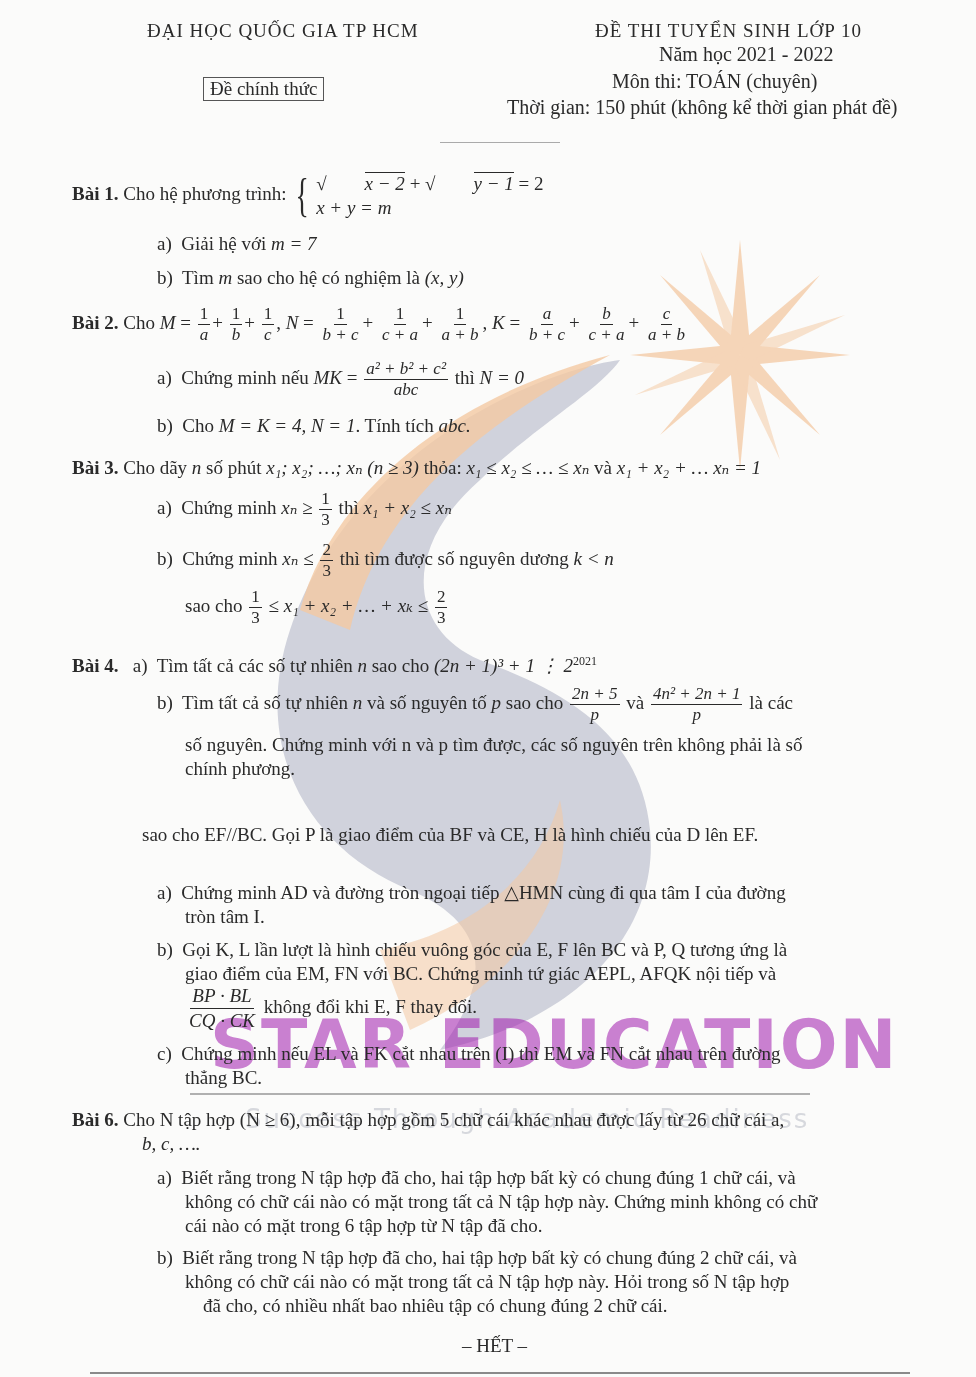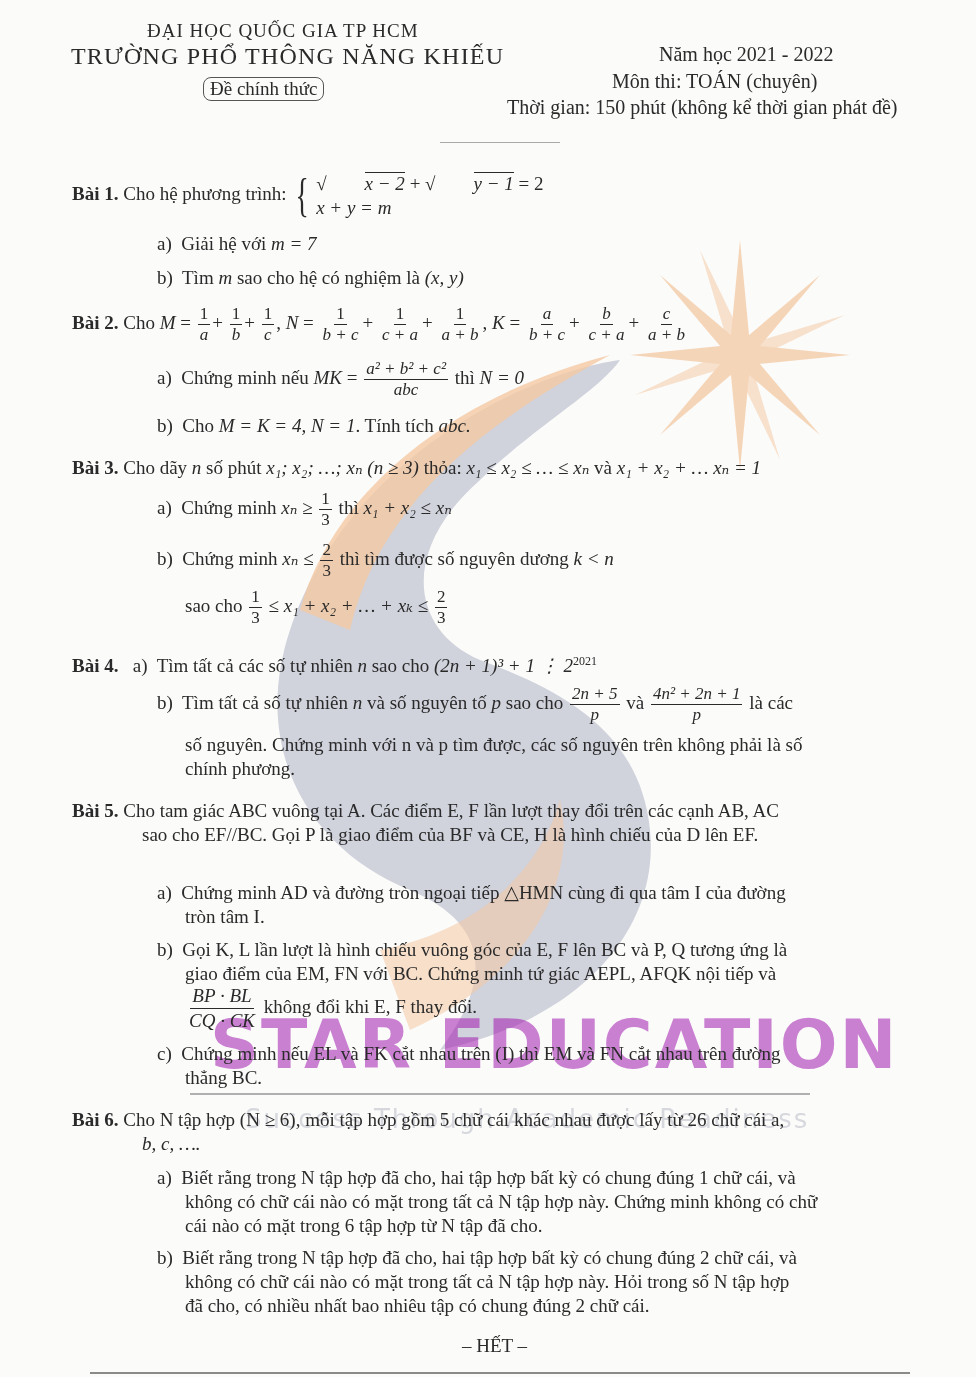--- a/index.html
+++ b/index.html
@@ -55,23 +55,23 @@
     <path d="M200,620 C300,600 360,540 380,470 C400,560 340,650 230,700 Z" fill="#f4c9a3" opacity="0.55"></path>
   </svg>
   <div class="wm" style="left:210px;top:1005px;font-family:'DejaVu Sans',sans-serif;font-weight:bold;font-size:68px;letter-spacing:2px;color:#a21caf;opacity:0.55;">STAR EDUCATION</div>
   <div class="wm" style="left:245px;top:1104px;font-family:'DejaVu Sans',sans-serif;font-size:26px;letter-spacing:2px;color:#b9bcc6;opacity:0.55;">Success Through Academic Readiness</div>
   <div class="rule" style="left:190px;top:1093px;width:620px;height:1.5px;background:#b0b0b0;"></div>
 </div>
 
 <div class="content">
 
   <div class="abs hdr-small" style="left:147px;top:20px;">ĐẠI HỌC QUỐC GIA TP HCM</div>
-  <div class="abs hdr-big" style="left:71px;top:43px;">TRƯỜNG PHỔ THÔNG NĂNG KHIẾU</div>
-  <div class="abs box" style="left:203px;top:77px;border-radius:8px;">Đề chính thức</div>
-
+  <div class="abs box" style="left:203px;top:77px;">Đề chính thức</div>
+
+  <div class="abs hdr-small" style="left:595px;top:20px;">ĐỀ THI TUYỂN SINH LỚP 10</div>
   <div class="abs hdr-mid" style="left:630px;top:43px;margin-left:29px;">Năm học 2021 - 2022</div>
   <div class="abs hdr-mid" style="left:612px;top:70px;">Môn thi: TOÁN (chuyên)</div>
   <div class="abs hdr-mid" style="left:507px;top:96px;">Thời gian: 150 phút (không kể thời gian phát đề)</div>
 
   <div class="rule" style="left:440px;top:142px;width:120px;height:1px;background:#aaa;"></div>
 
   <div class="abs txt" style="left:72px;top:172px;">
     <span class="bai">Bài 1.</span>
     <span>Cho hệ phương trình:</span>
     <span class="brace">{</span>
@@ -181,23 +181,20 @@
         <i class="den">p</i>
       </span><span> và </span>
     <span class="frac">
         <i class="num">4n² + 2n + 1</i>
         <i class="den">p</i>
       </span><span> là các</span>
   </div>
   <div class="abs txt" style="left:185px;top:733px;">số nguyên. Chứng minh với n và p tìm được, các số nguyên trên không phải là số</div>
   <div class="abs txt" style="left:185px;top:757px;">chính phương.</div>
 
-  <div class="abs txt" style="left:72px;top:799px;">
-    <span class="bai">Bài 5.</span> <span>Cho tam giác ABC vuông tại A. Các điểm E, F lần lượt thay đổi trên các cạnh AB, AC</span>
-  </div>
   <div class="abs txt" style="left:142px;top:823px;">sao cho EF//BC. Gọi P là giao điểm của BF và CE, H là hình chiếu của D lên EF.</div>
   <div class="abs txt" style="left:157px;top:881px;">
     <span>a)</span>&nbsp; <span>Chứng minh AD và đường tròn ngoại tiếp △HMN cùng đi qua tâm I của đường</span>
   </div>
   <div class="abs txt" style="left:185px;top:905px;">tròn tâm I.</div>
   <div class="abs txt" style="left:157px;top:938px;">
     <span>b)</span>&nbsp; <span>Gọi K, L lần lượt là hình chiếu vuông góc của E, F lên BC và P, Q tương ứng là</span>
   </div>
   <div class="abs txt" style="left:185px;top:962px;">giao điểm của EM, FN với BC. Chứng minh tứ giác AEPL, AFQK nội tiếp và</div>
   <div class="abs txt" style="left:157px;top:1042px;">
@@ -217,17 +214,17 @@
   <div class="abs txt" style="left:142px;top:1132px;font-style:italic;">b, c, ….</div>
   <div class="abs txt" style="left:157px;top:1166px;">
     <span>a)</span>&nbsp; <span>Biết rằng trong N tập hợp đã cho, hai tập hợp bất kỳ có chung đúng 1 chữ cái, và</span>
   </div>
   <div class="abs txt" style="left:185px;top:1190px;">không có chữ cái nào có mặt trong tất cả N tập hợp này. Chứng minh không có chữ</div>
   <div class="abs txt" style="left:185px;top:1214px;">cái nào có mặt trong 6 tập hợp từ N tập đã cho.</div>
   <div class="abs txt" style="left:157px;top:1246px;">
     <span>b)</span>&nbsp; <span>Biết rằng trong N tập hợp đã cho, hai tập hợp bất kỳ có chung đúng 2 chữ cái, và</span>
   </div>
   <div class="abs txt" style="left:185px;top:1270px;">không có chữ cái nào có mặt trong tất cả N tập hợp này. Hỏi trong số N tập hợp</div>
-  <div class="abs txt" style="left:185px;top:1294px;">đã cho, có nhiều nhất bao nhiêu tập có chung đúng 2 chữ cái.</div>
+  <div class="abs txt" style="left:203px;top:1294px;">đã cho, có nhiều nhất bao nhiêu tập có chung đúng 2 chữ cái.</div>
 
   <div class="abs txt" style="left:462px;top:1334px;">– HẾT –</div>
   <div class="rule" style="left:90px;top:1372px;width:820px;height:2px;background:#8a8a8a;"></div>
 </div>
 
 </body></html>

